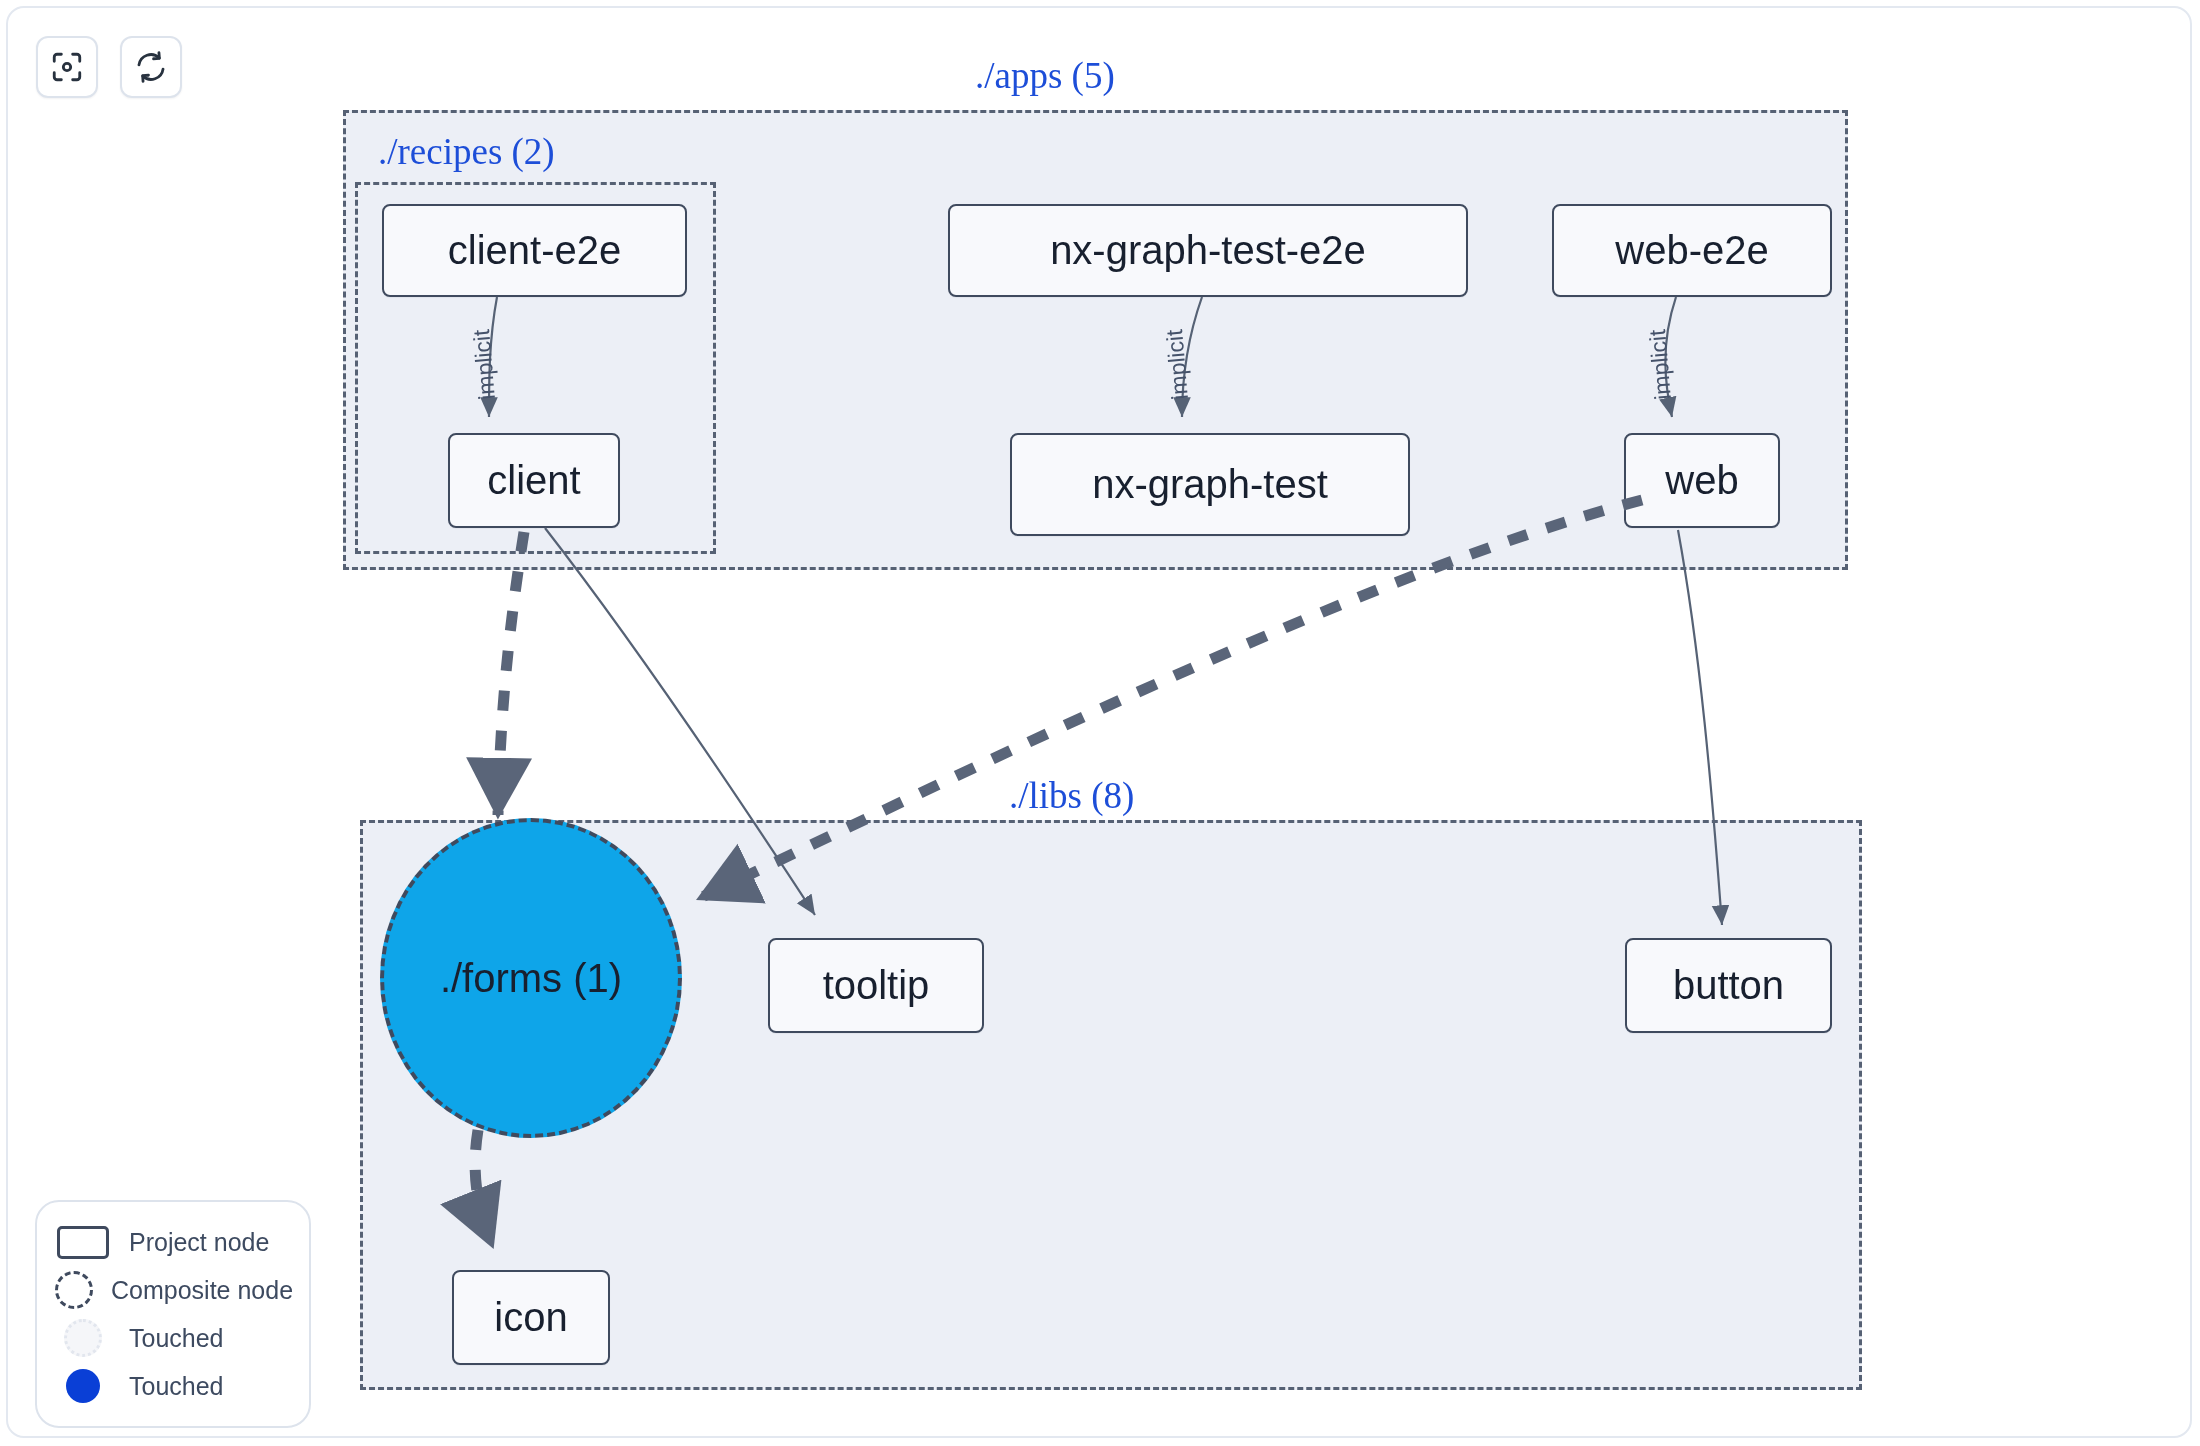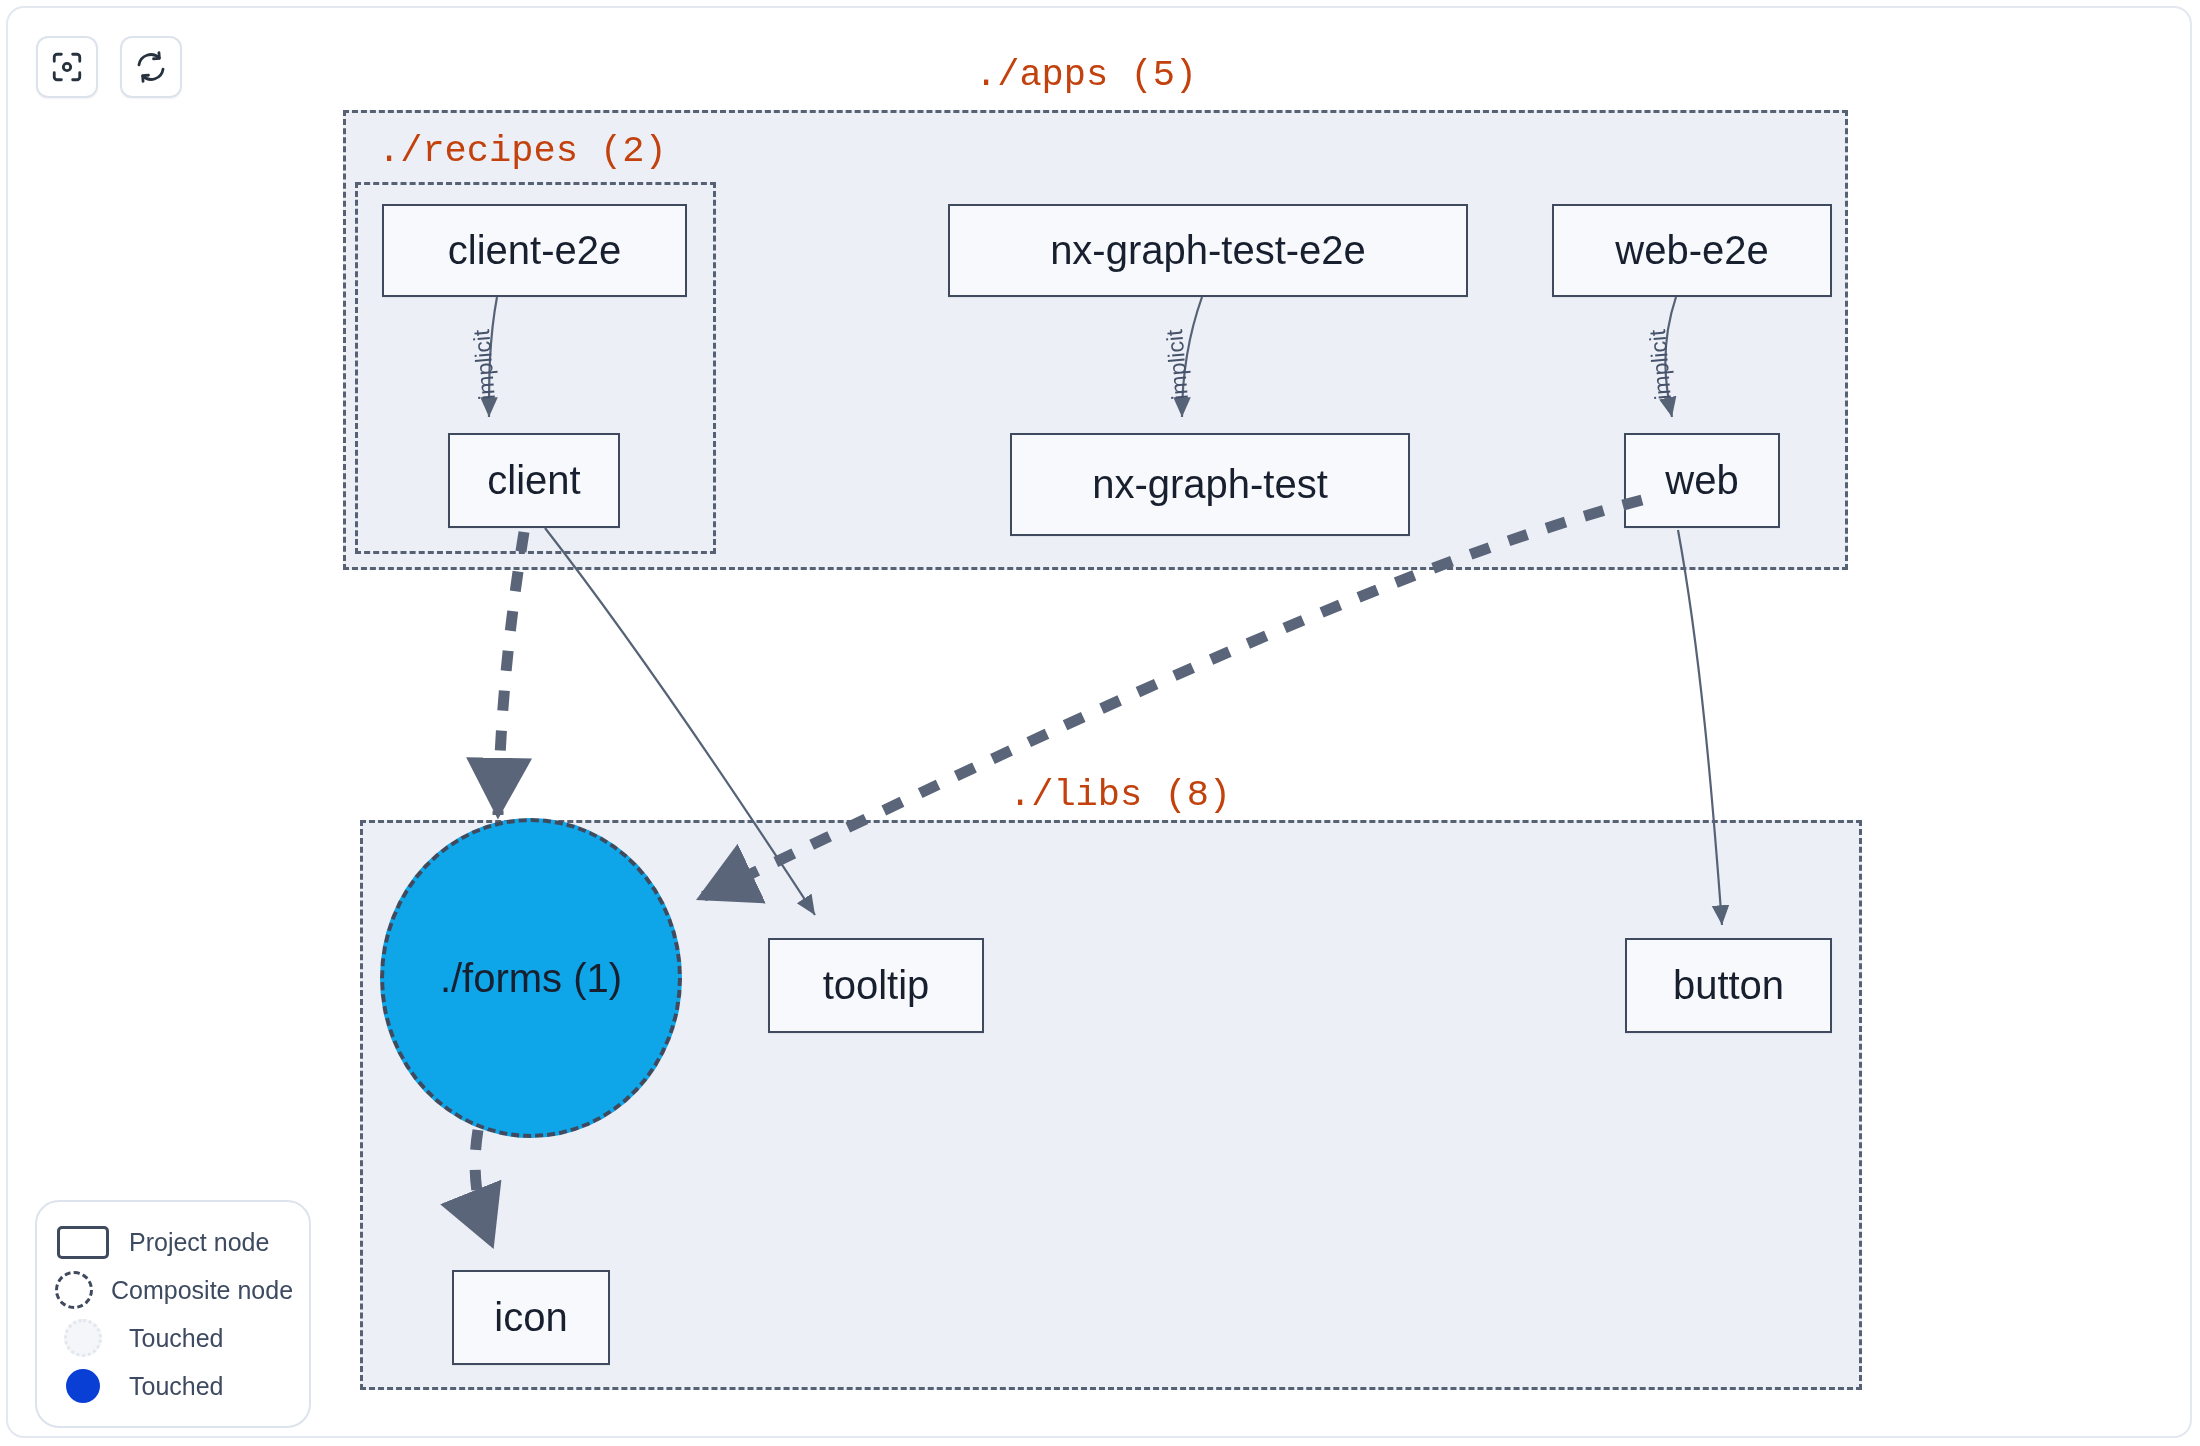--- a/index.html
+++ b/index.html
@@ -71,33 +71,33 @@
   .container-box {
     position: absolute;
     background: #eceff6;
     border: 3px dashed #566174;
     box-sizing: border-box;
     z-index: 12;
   }
   .container-box.nested { background: #eceff6; border-width: 3px; }
   .container-label {
     position: absolute;
-    color: #c2410c;
+    color: #1d4ed8;
     font-size: 37px;
     line-height: 1;
     white-space: nowrap;
     z-index: 30;
-    font-family: Liberation Mono, monospace;
+    font-family: Liberation Serif, serif;
   }
   
   .node {
     position: absolute;
     background: #f8f9fc;
     border: 2.5px solid #3f4a5e;
-    border-radius: 0;
+    border-radius: 8px;
     box-sizing: border-box;
     display: flex;
     align-items: center;
     justify-content: center;
     color: #18202f;
     font-size: 40px;
     z-index: 20;
     cursor: pointer;
     box-shadow: 0 1px 1px rgba(30,41,59,.05);
   }

